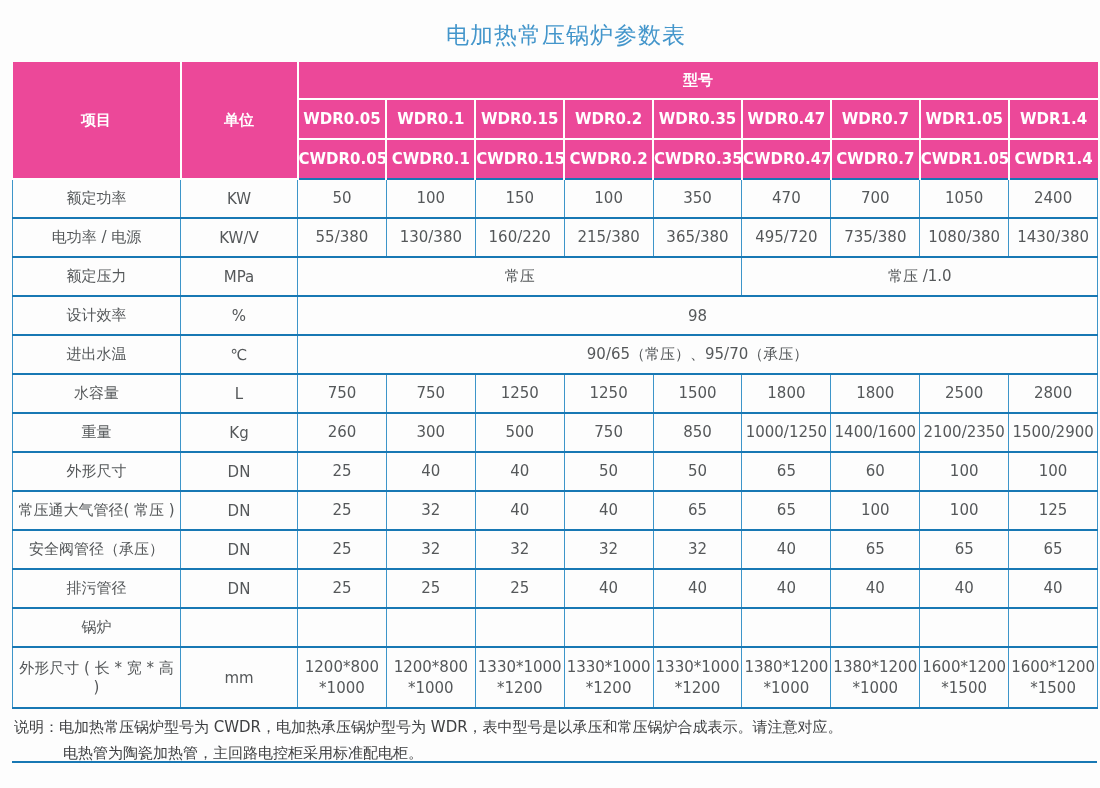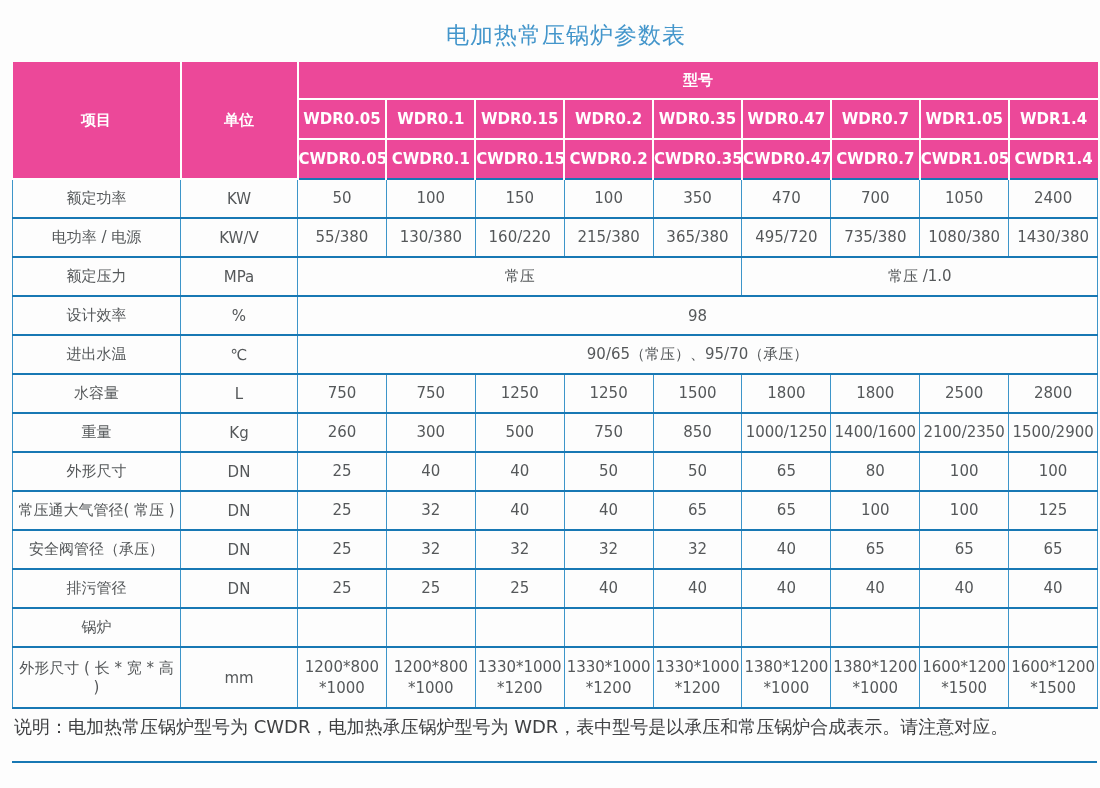--- a/index.html
+++ b/index.html
@@ -64,21 +64,21 @@
     overflow: hidden;
   }
   tbody tr.tall td { height: 59px; }
   tbody td.value-cell { white-space: pre-line; line-height: 1.35; }
   
   .notes {
     position: absolute;
     left: 14px;
     top: 714px;
     width: 1072px;
-    font-size: 18px;
+    font-size: 15px;
     color: #3f4042;
     line-height: 26px;
   }
   .note-line.indent { padding-left: 49px; }
   .bottom-rule {
     position: absolute;
     left: 12px;
     top: 761px;
     width: 1085px;
     height: 2px;
@@ -198,21 +198,21 @@
         </tr>
         <tr>
           <td class="label-cell">外形尺寸</td>
           <td class="unit-cell">DN</td>
           <td class="value-cell">25</td>
           <td class="value-cell">40</td>
           <td class="value-cell">40</td>
           <td class="value-cell">50</td>
           <td class="value-cell">50</td>
           <td class="value-cell">65</td>
-          <td class="value-cell">80</td>
+          <td class="value-cell">60</td>
           <td class="value-cell">100</td>
           <td class="value-cell">100</td>
         </tr>
         <tr>
           <td class="label-cell">常压通大气管径( 常压 )</td>
           <td class="unit-cell">DN</td>
           <td class="value-cell">25</td>
           <td class="value-cell">32</td>
           <td class="value-cell">40</td>
           <td class="value-cell">40</td>
@@ -283,17 +283,18 @@
           <td class="value-cell">1600*1200
 *1500</td>
         </tr>
       </tbody>
   </table>
 
   <div class="notes">
     <div class="note-line">
       <span>说明：</span><span>电加热常压锅炉型号为 CWDR，电加热承压锅炉型号为 WDR，表中型号是以承压和常压锅炉合成表示。请注意对应。</span>
     </div>
+    <div class="note-line indent">电热管为陶瓷加热管，主回路电控柜采用标准配电柜。</div>
   </div>
 
   <div class="bottom-rule"></div>
 
 </div>
 
 </body></html>

